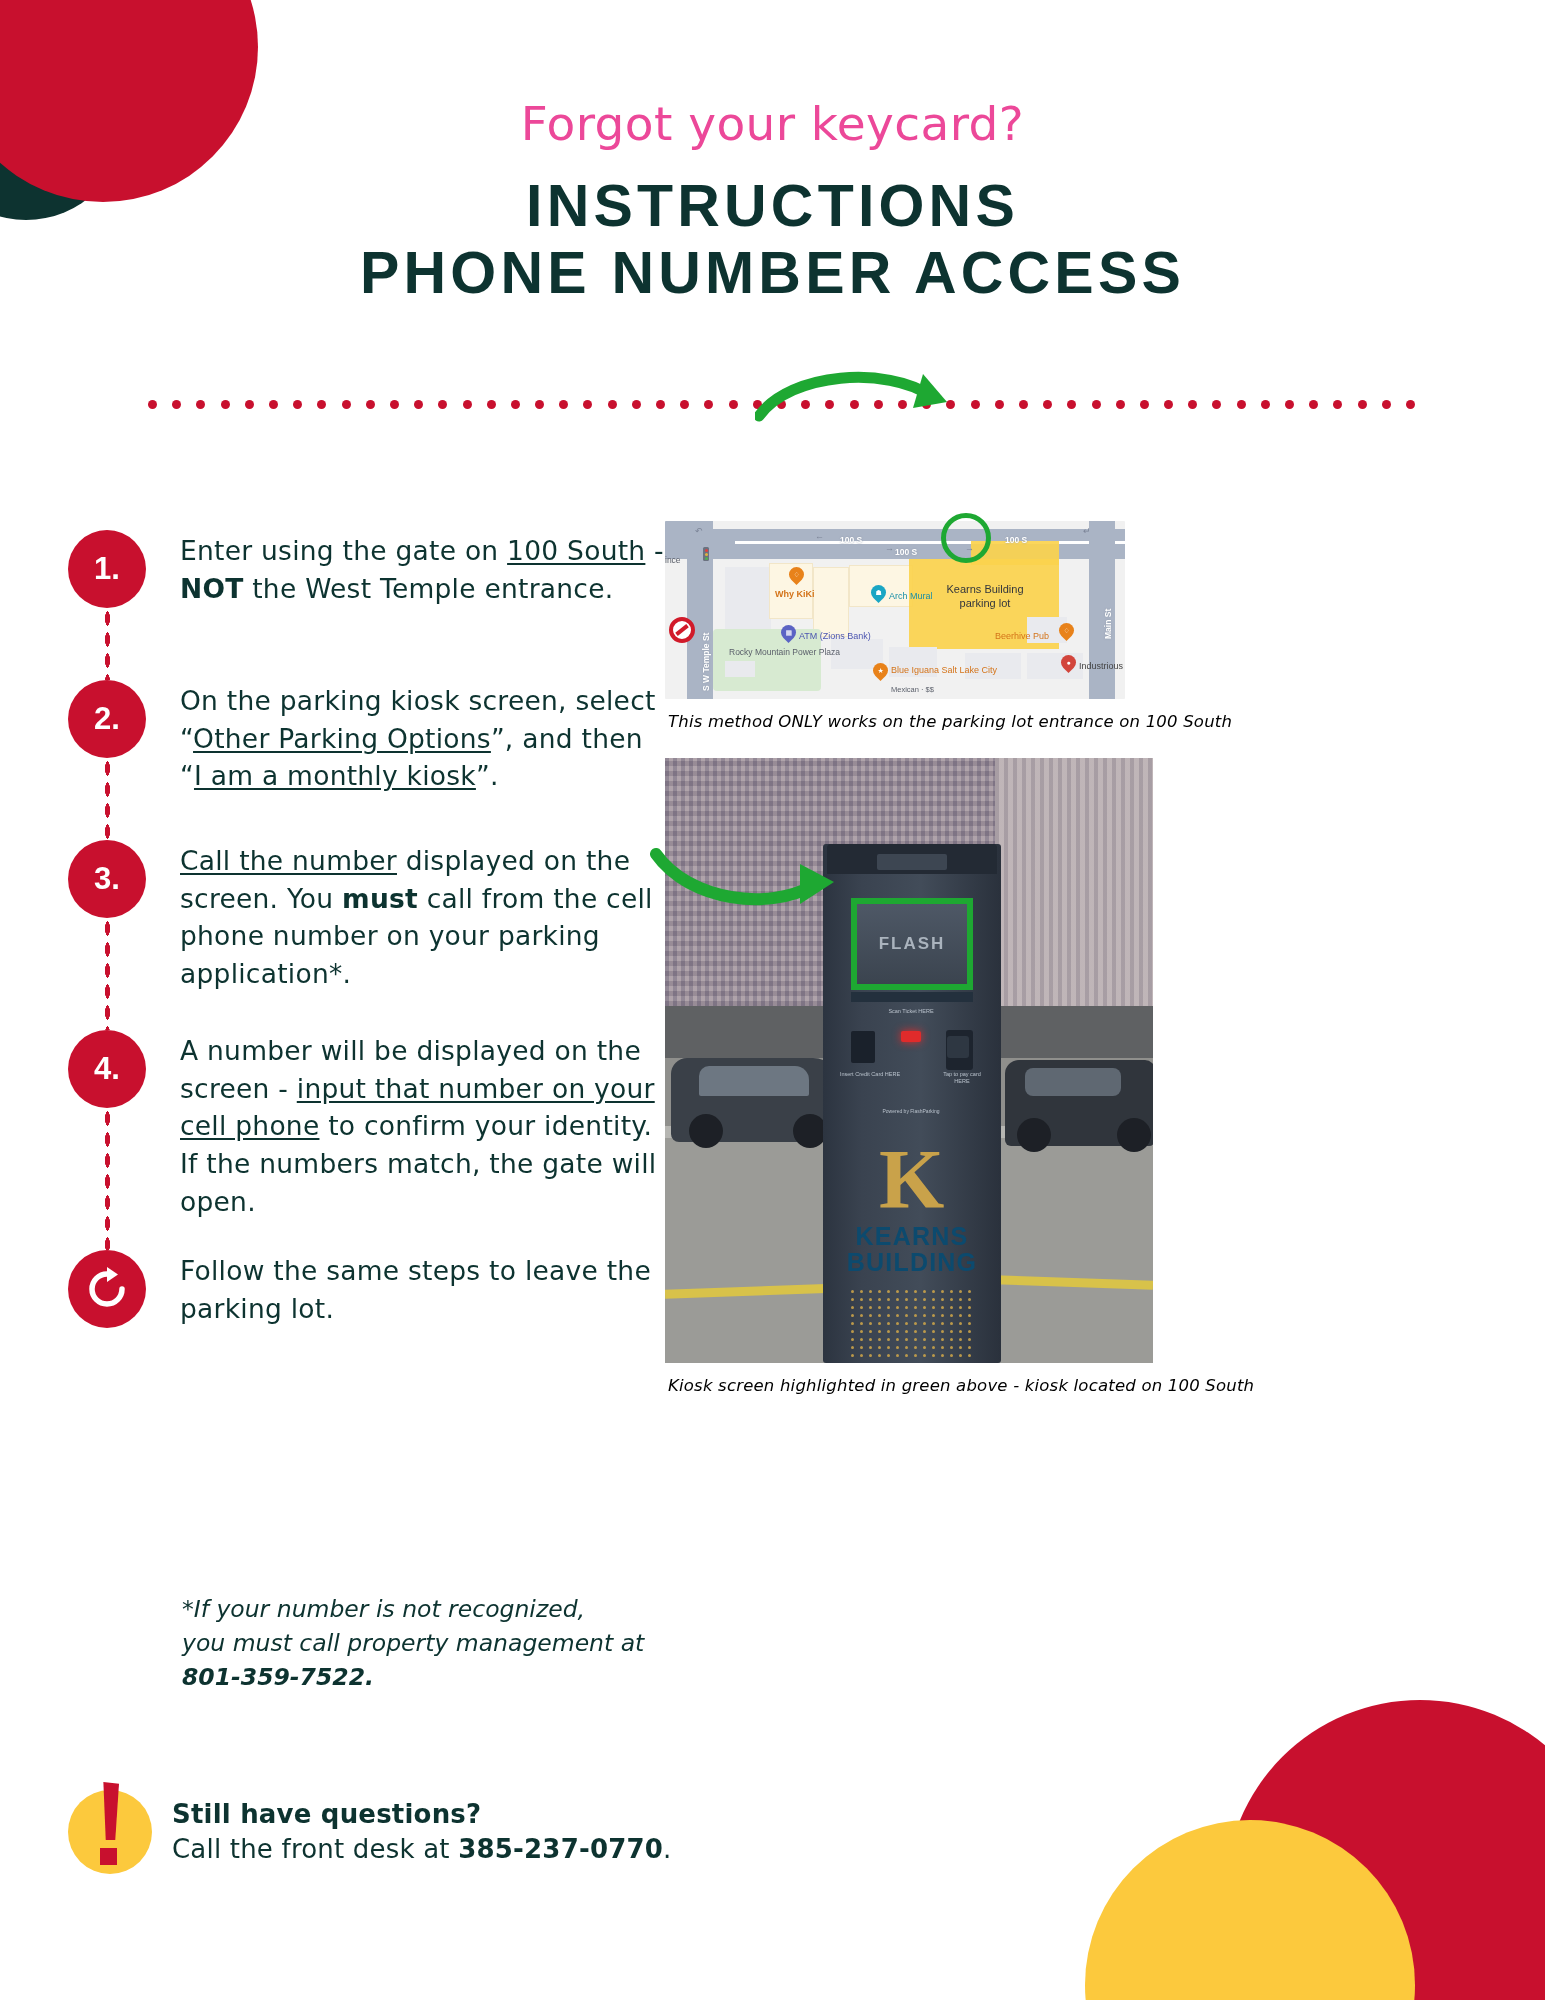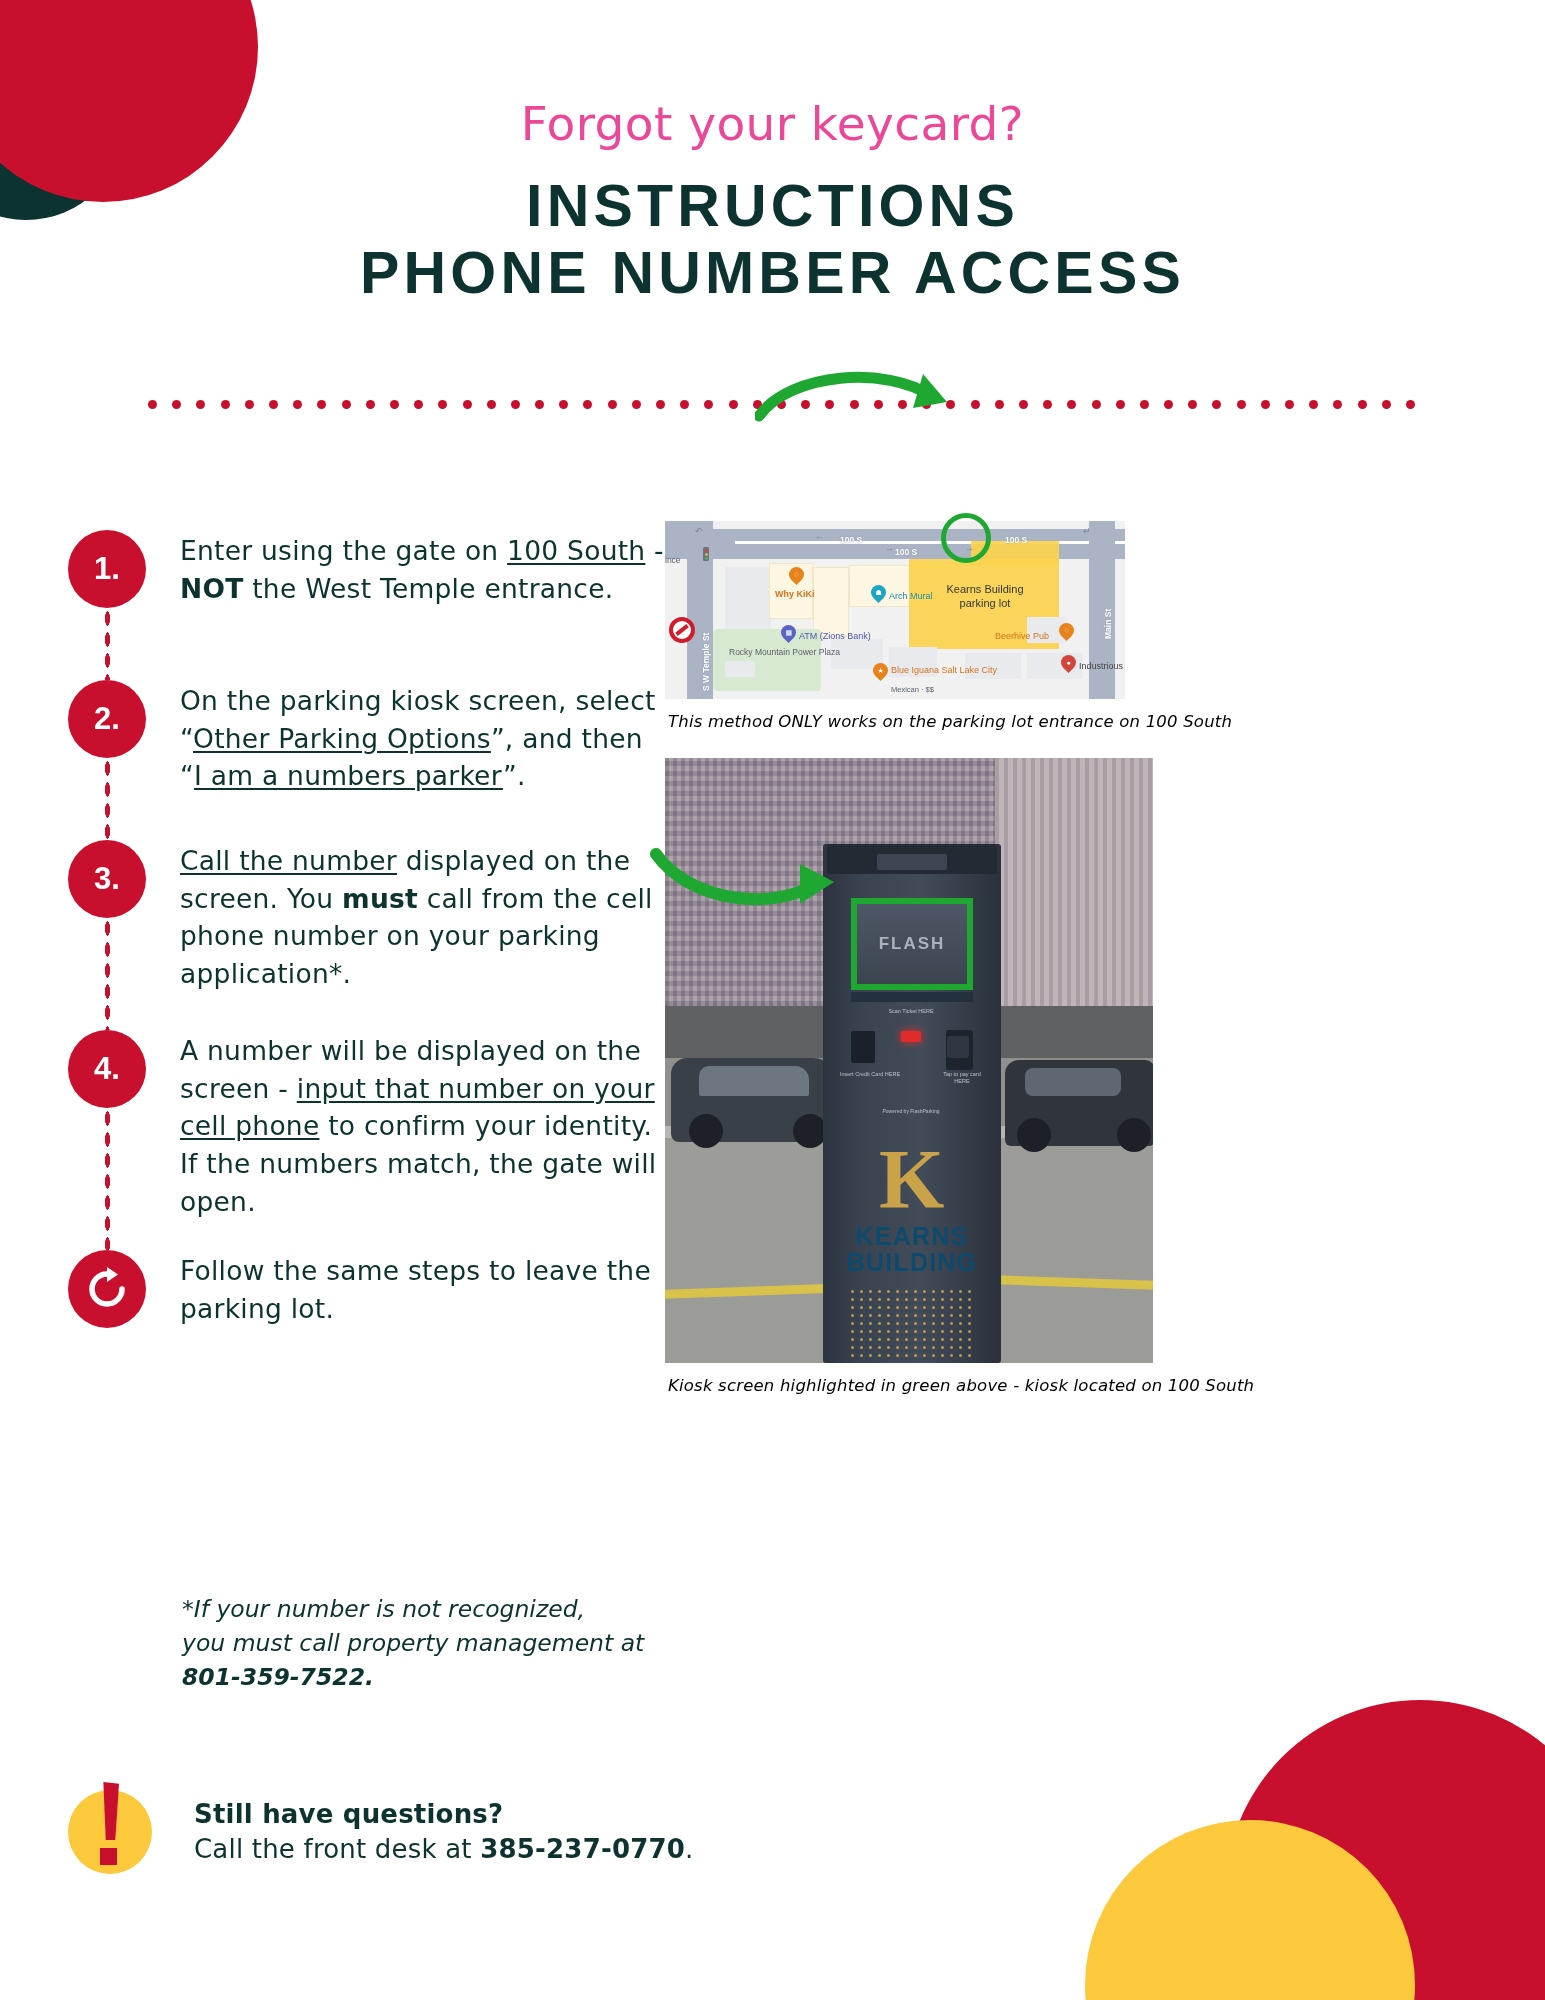--- a/index.html
+++ b/index.html
@@ -100,21 +100,21 @@
   }
   .excl .bar {
     position: absolute; left: 34px; top: 0px; width: 17px; height: 58px;
     background: #c8102e;
     clip-path: polygon(8% 0%, 100% 3%, 78% 100%, 22% 100%);
   }
   .excl .dot {
     position: absolute; left: 32px; top: 66px; width: 17px; height: 17px;
     background: #c8102e;
   }
-  .ftext { margin-left: 42px; color: #0d3330; font-family: "DejaVu Sans", sans-serif; }
+  .ftext { margin-left: 20px; color: #0d3330; font-family: "DejaVu Sans", sans-serif; }
   .ftext .q { font-size: 26px; font-weight: 700; letter-spacing: .2px; }
   .ftext .c { font-size: 26px; margin-top: 5px; letter-spacing: .2px; }
   .ftext .c b { font-weight: 700; }
 
   
   .map-wrap { position: absolute; left: 665px; top: 521px; width: 460px; height: 178px; z-index: 6; }
   .mapimg {
     position: absolute; inset: 0; overflow: hidden;
     background: #f1f1f1; border-radius: 1px;
   }
@@ -312,21 +312,21 @@
       <span class="d" style="left: 1258px;"></span>
     </div>
 
   <div class="steps" id="steps">
       <div class="step" style="position: absolute; top: 0px; width: 600px;">
         <div class="bullet">1.</div>
         <div class="stext"><span>Enter using the gate on </span><u>100 South</u><span> - </span><b>NOT</b><span> the West Temple entrance.</span></div>
       </div>
       <div class="step" style="position: absolute; top: 150px; width: 600px;">
         <div class="bullet">2.</div>
-        <div class="stext"><span>On the parking kiosk screen, select “</span><u>Other Parking Options</u><span>”, and then “</span><u>I am a numbers parker</u><span>”.</span></div>
+        <div class="stext"><span>On the parking kiosk screen, select “</span><u>Other Parking Options</u><span>”, and then “</span><u>I am a monthly kiosk</u><span>”.</span></div>
       </div>
       <div class="step" style="position: absolute; top: 310px; width: 600px;">
         <div class="bullet">3.</div>
         <div class="stext"><u>Call the number</u><span> displayed on the screen. You </span><b>must</b><span> call from the cell phone number on your parking application*.</span></div>
       </div>
       <div class="step" style="position: absolute; top: 500px; width: 600px;">
         <div class="bullet">4.</div>
         <div class="stext"><span>A number will be displayed on the screen - </span><u>input that number on your cell phone</u><span> to confirm your identity. If the numbers match, the gate will open.</span></div>
       </div>
       <div class="step" style="position: absolute; top: 720px; width: 600px;">

